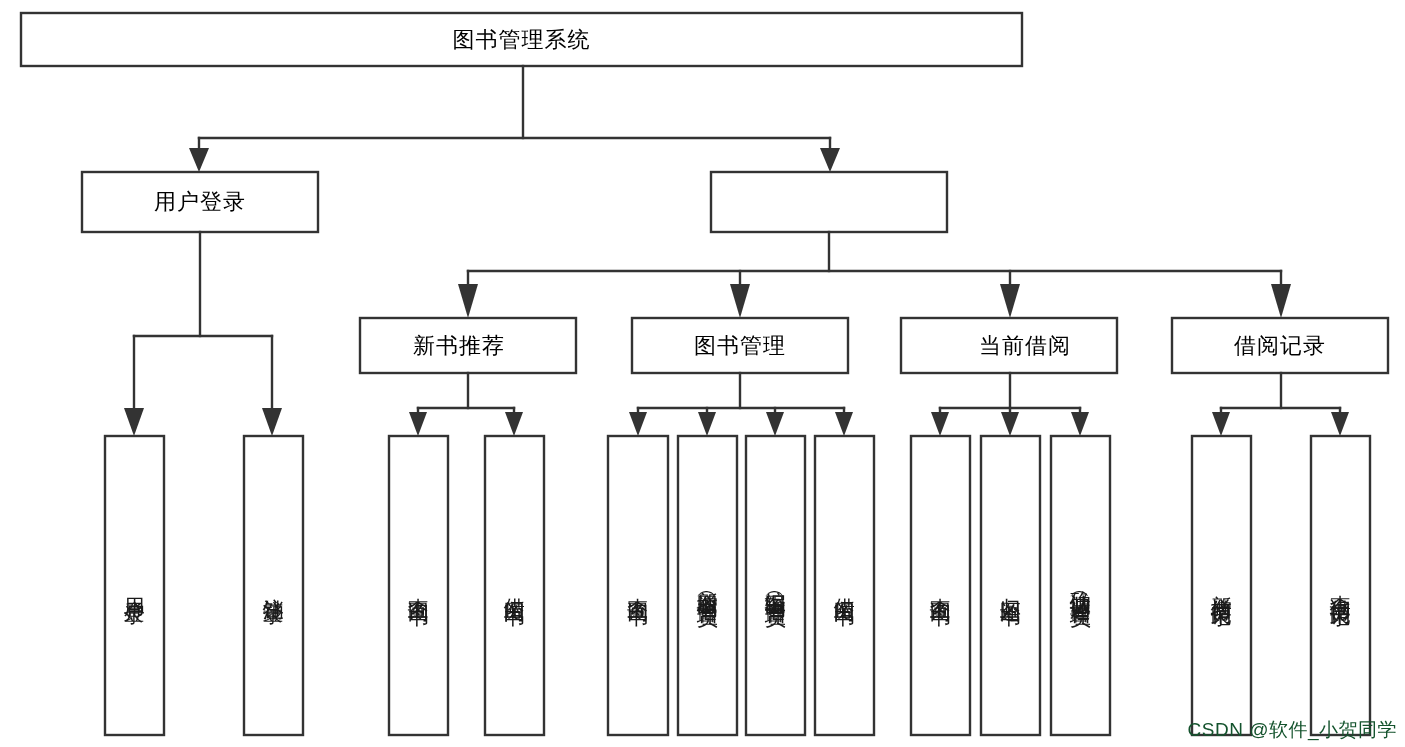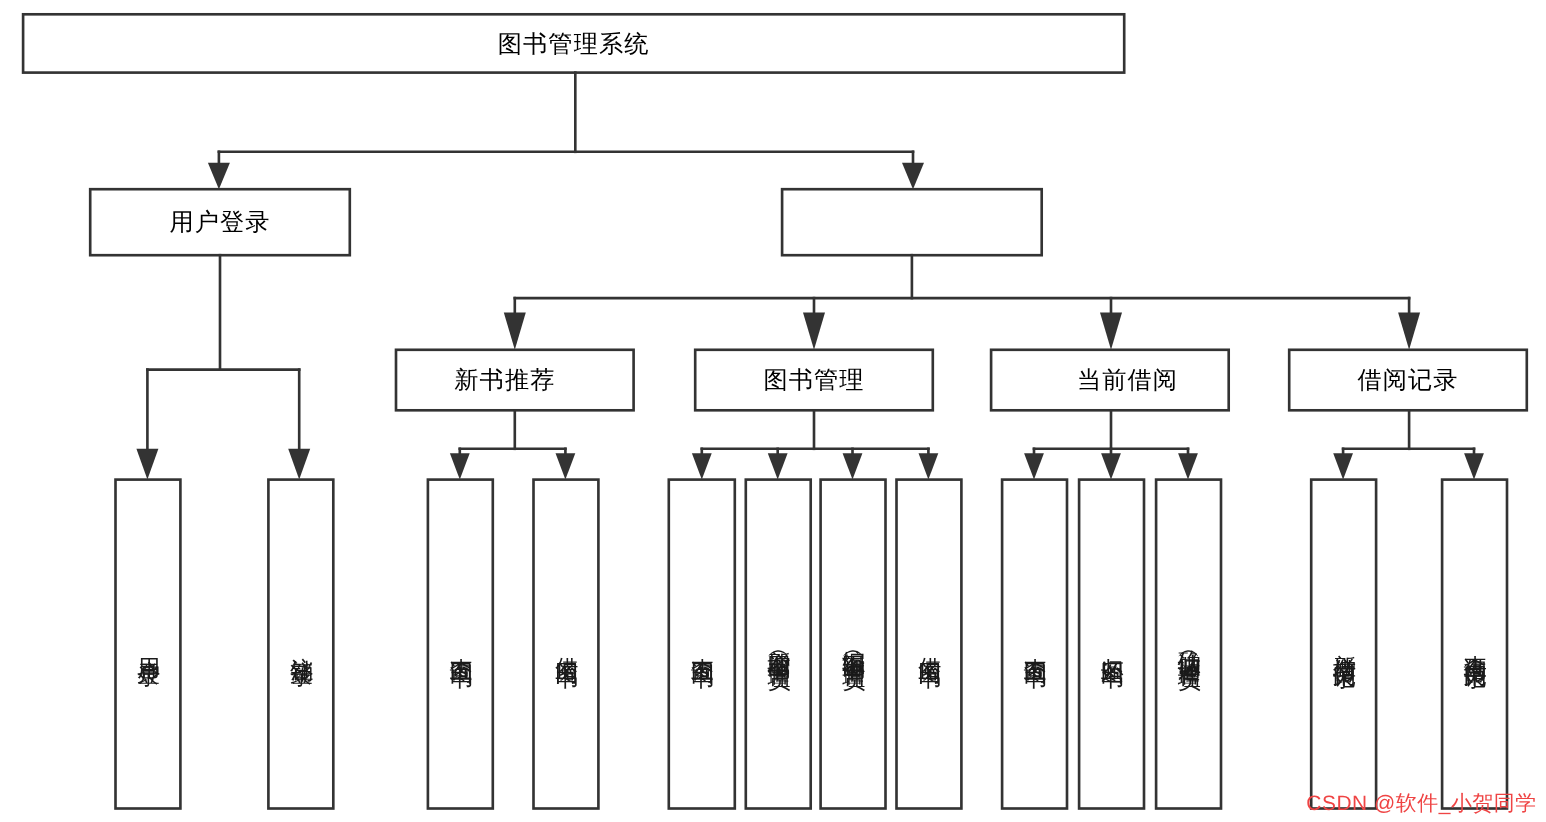--- a/index.html
+++ b/index.html
@@ -66,21 +66,21 @@
     color: #000000;
     letter-spacing: 1px;
     white-space: nowrap;
   }
   .watermark {
     position: absolute;
     right: 8px;
     bottom: 4px;
     font-family: "Liberation Sans", "DejaVu Sans", sans-serif;
     font-size: 19px;
-    color: #ef4444;
+    color: #14532d;
     letter-spacing: 0.5px;
     white-space: nowrap;
     margin-left: 37px;
   }
 </style>
 </head>
 <body>
 
 <div id="diagram-root">
 

